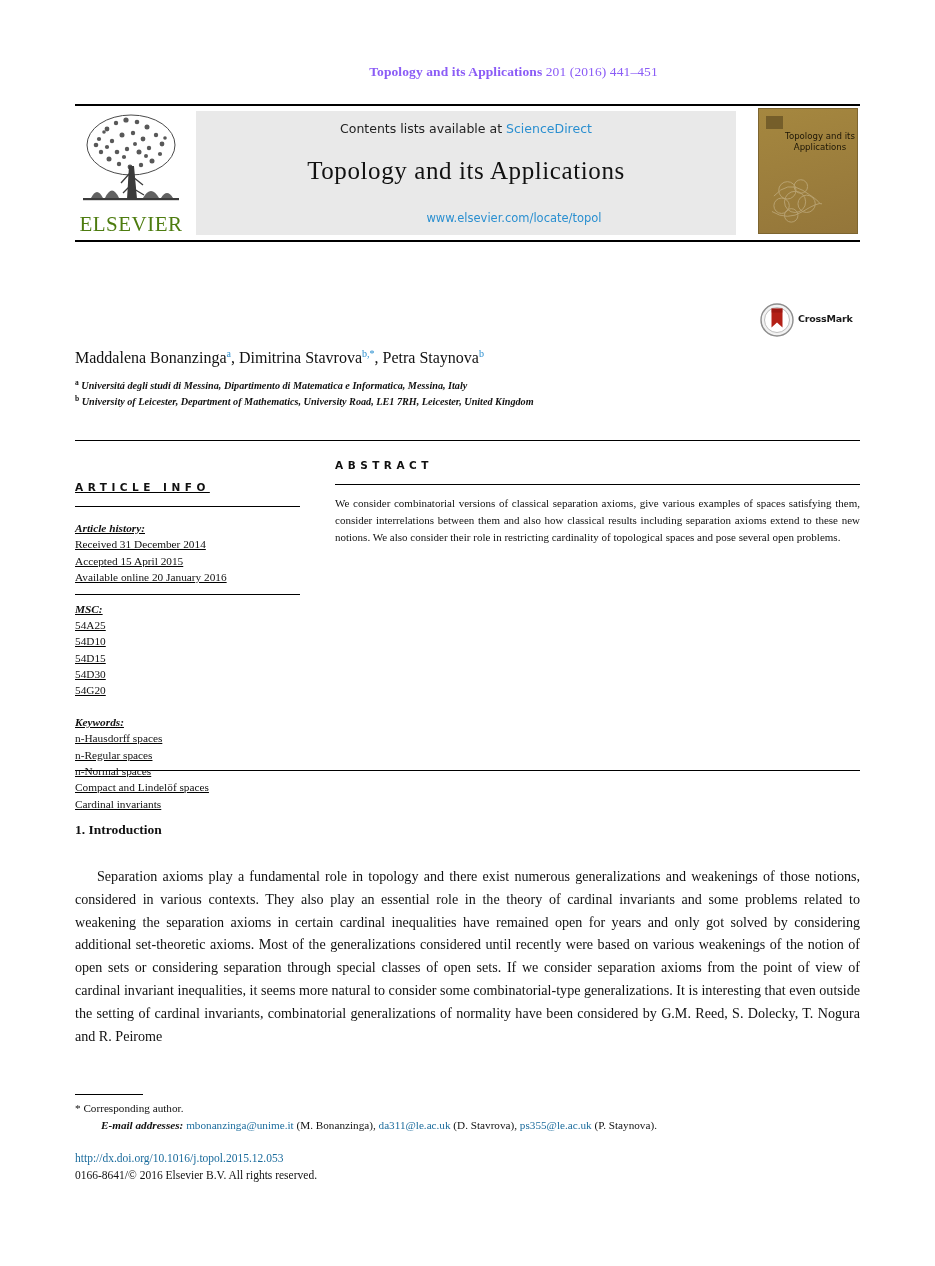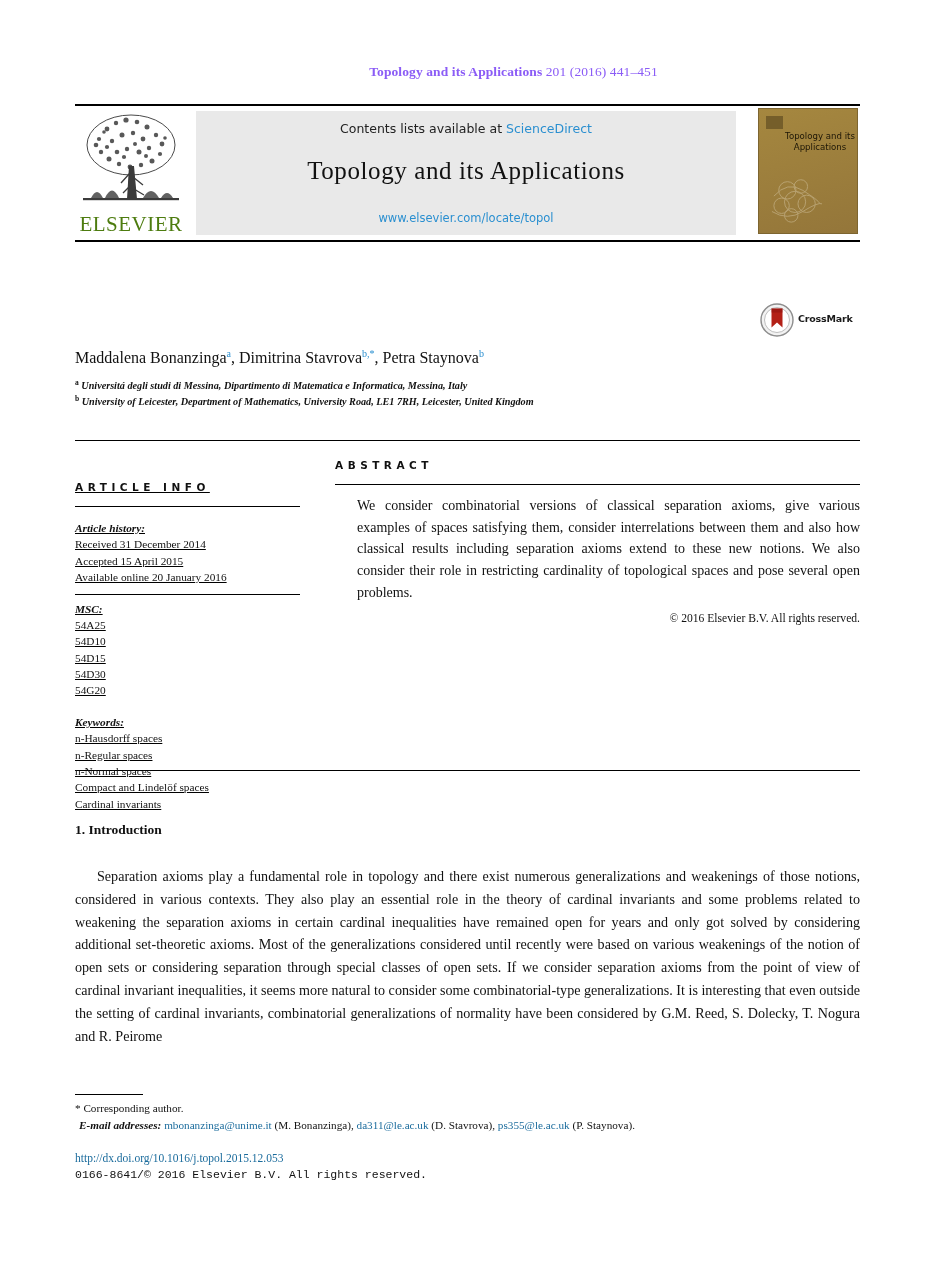--- a/index.html
+++ b/index.html
@@ -91,20 +91,21 @@
     color: #111;
   }
   .sd-url {
     position: absolute;
     left: 0; bottom: 10px;
     width: 540px;
     text-align: center;
     font-family: "DejaVu Sans", sans-serif;
     font-size: 11.5px;
     color: #2a8fd0;
+    padding-left: 48px;
   }
   .cover {
     position: absolute;
     left: 683px; top: 2px;
     width: 100px;
     height: 126px;
     background: #9a7e3e;
     background-image: linear-gradient(165deg, #a5873f 0%, #94763a 100%);
     border: 1px solid #7d6530;
     box-sizing: border-box;
@@ -211,25 +212,24 @@
   }
   .info-block { font-size: 11.3px; line-height: 1.45; color: #111; }
   .info-block .lbl { font-style: italic; font-weight: bold; }
   .info-sep {
     border-top: 1.6px solid #000;
     margin: 8px 0 6px 0;
   }
   .gap { height: 15px; }
   .abstract-body {
     margin-top: 10px;
-    font-size: 14px;
+    font-size: 11px;
     line-height: 1.55;
     text-align: justify;
     color: #111;
-    margin-left: 22px;
   }
   .copyright-line {
     margin-top: 9px;
     font-size: 11.6px;
     text-align: right;
     color: #111;
   }
 
   
   .intro-head {
@@ -269,21 +269,21 @@
   .foot .em { font-style: italic; font-weight: bold; }
   .foot a, .lnk { color: #1a6b9c; text-decoration: none; }
   .doi-block {
     position: absolute;
     left: 75px; top: 1150px;
     width: 785px;
     font-size: 11.5px;
     line-height: 1.45;
   }
   .doi-block .doi { color: #1a6b9c; }
-  .doi-block .issn { color: #111; font-family: Liberation Mono, monospace; }
+  .doi-block .issn { color: #111; }
 </style>
 </head>
 <body>
 
 <div class="page">
 
   <div class="running-head">
     <span class="jt">Topology and its Applications</span>
     <span>201 (2016) 441–451</span>
   </div>
@@ -409,30 +409,29 @@
       <div>n-Normal spaces</div>
       <div>Compact and Lindelöf spaces</div>
       <div>Cardinal invariants</div>
     </div>
   </div>
 
   <div class="col-abs">
     <div class="sec-head">ABSTRACT</div>
     <div class="thin-rule"></div>
     <div class="abstract-body">We consider combinatorial versions of classical separation axioms, give various examples of spaces satisfying them, consider interrelations between them and also how classical results including separation axioms extend to these new notions. We also consider their role in restricting cardinality of topological spaces and pose several open problems.</div>
-    <div class="copyright-line">© 2016 Elsevier B.V. All rights reserved.</div>
   </div>
 
   <div class="intro-head">1. Introduction</div>
   <div class="intro-body">Separation axioms play a fundamental role in topology and there exist numerous generalizations and weakenings of those notions, considered in various contexts. They also play an essential role in the theory of cardinal invariants and some problems related to weakening the separation axioms in certain cardinal inequalities have remained open for years and only got solved by considering additional set-theoretic axioms. Most of the generalizations considered until recently were based on various weakenings of the notion of open sets or considering separation through special classes of open sets. If we consider separation axioms from the point of view of cardinal invariant inequalities, it seems more natural to consider some combinatorial-type generalizations. It is interesting that even outside the setting of cardinal invariants, combinatorial generalizations of normality have been considered by G.M. Reed, S. Dolecky, T. Nogura and R. Peirome</div>
 
   <div class="foot-rule"></div>
   <div class="foot">
     <div class="star">* Corresponding author.</div>
-    <div style="margin-left:4px;">
+    <div style="margin-left:26px;">
       <span class="em">E-mail addresses:</span>
       <span class="lnk">mbonanzinga@unime.it</span>
       <span>(M. Bonanzinga),</span>
       <span class="lnk">da311@le.ac.uk</span>
       <span>(D. Stavrova),</span>
       <span class="lnk">ps355@le.ac.uk</span>
       <span>(P. Staynova).</span>
     </div>
   </div>
 

